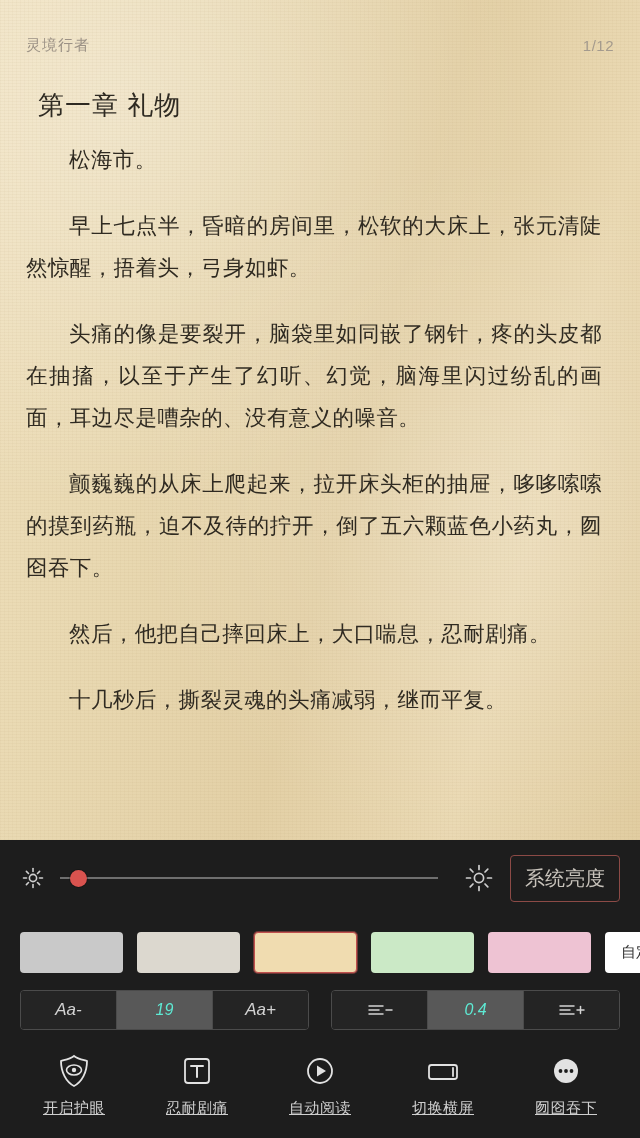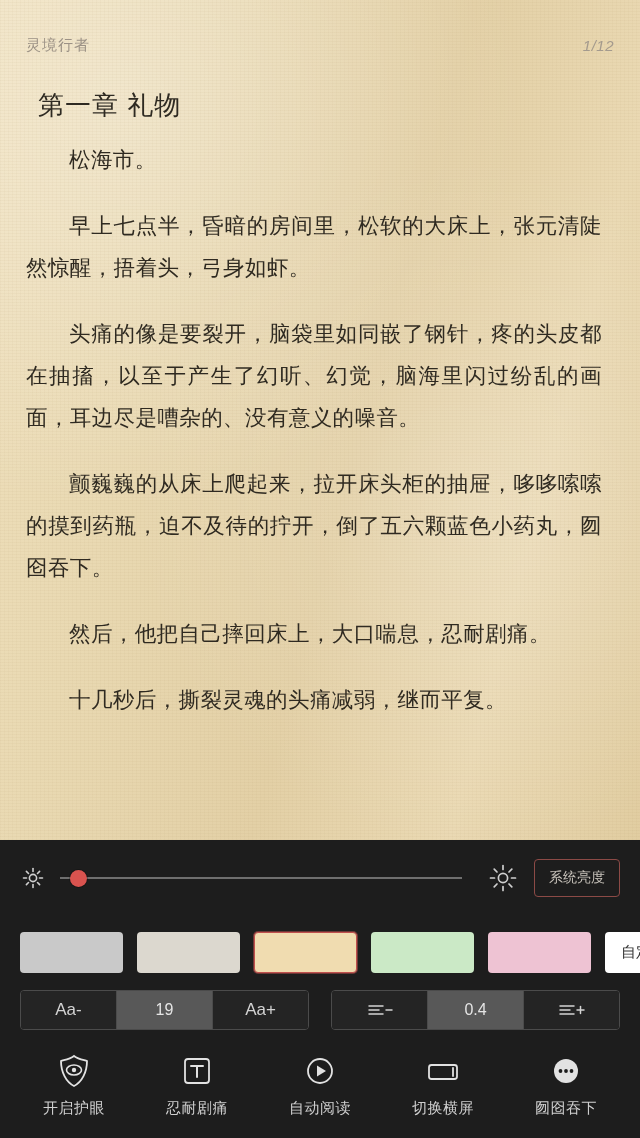--- a/index.html
+++ b/index.html
@@ -56,21 +56,20 @@
   }
   .book-title {
     font-size: 15px;
     color: #9c9286;
     letter-spacing: 1px;
   }
   .page-indicator {
     font-size: 15px;
     color: #a49a8d;
     letter-spacing: 0.5px;
-    font-style: italic;
   }
   .chapter-title {
     position: relative;
     z-index: 2;
     font-size: 26px;
     color: #2e2a22;
     margin: 22px 0 16px 12px;
     letter-spacing: 1px;
   }
   .body-text {
@@ -132,21 +131,21 @@
     background: #d9534f;
     box-shadow: 0 0 0 1px rgba(0,0,0,0.25);
   }
   .sys-brightness-btn {
     flex: none;
     margin-left: 16px;
     padding: 9px 14px;
     border: 1px solid #8c4a46;
     border-radius: 4px;
     color: #c8c3bb;
-    font-size: 14px;
+    font-size: 20px;
     background: transparent;
     white-space: nowrap;
   }
 
   
   .theme-row {
     display: flex;
     align-items: center;
     gap: 14px;
     padding: 6px 20px 0 20px;
@@ -176,41 +175,42 @@
     width: 62px;
   }
 
   
   .stepper-row {
     display: flex;
     align-items: flex-end;
     gap: 22px;
     padding: 8px 20px 0 20px;
     box-sizing: border-box;
+    font-style: italic;
   }
   .stepper {
     display: flex;
     flex: 1 1 0;
     height: 38px;
     border: 1px solid #4b4b4b;
     border-radius: 4px;
     overflow: hidden;
   }
   .stepper > div {
     flex: 1 1 0;
     display: flex;
     align-items: center;
     justify-content: center;
     font-size: 17px;
     color: #d3d3d3;
     background: #242424;
     border-right: 1px solid #4b4b4b;
   }
   .stepper > div:last-child { border-right: none; }
-  .stepper .value { background: #585858; color: #e5e5e5; font-size: 16px; }
+  .stepper .value { background: #585858; color: #5eead4; font-size: 16px; }
   .icon-aa { font-size: 17px; letter-spacing: 0px; }
 
   
   .action-row {
     display: flex;
     align-items: flex-start;
     justify-content: space-between;
     padding: 24px 22px 0 22px;
     box-sizing: border-box;
   }
@@ -226,20 +226,21 @@
     height: 34px;
     display: flex;
     align-items: center;
     justify-content: center;
     color: #e2e2e2;
   }
   .action .label {
     font-size: 15px;
     color: #cfcfcf;
     letter-spacing: 0.5px;
+    text-decoration: underline;
   }
   svg { display: block; }
 </style>
 </head>
 <body>
 
 <div id="app">
 
   <div class="reader">
     <div class="reader-header">

